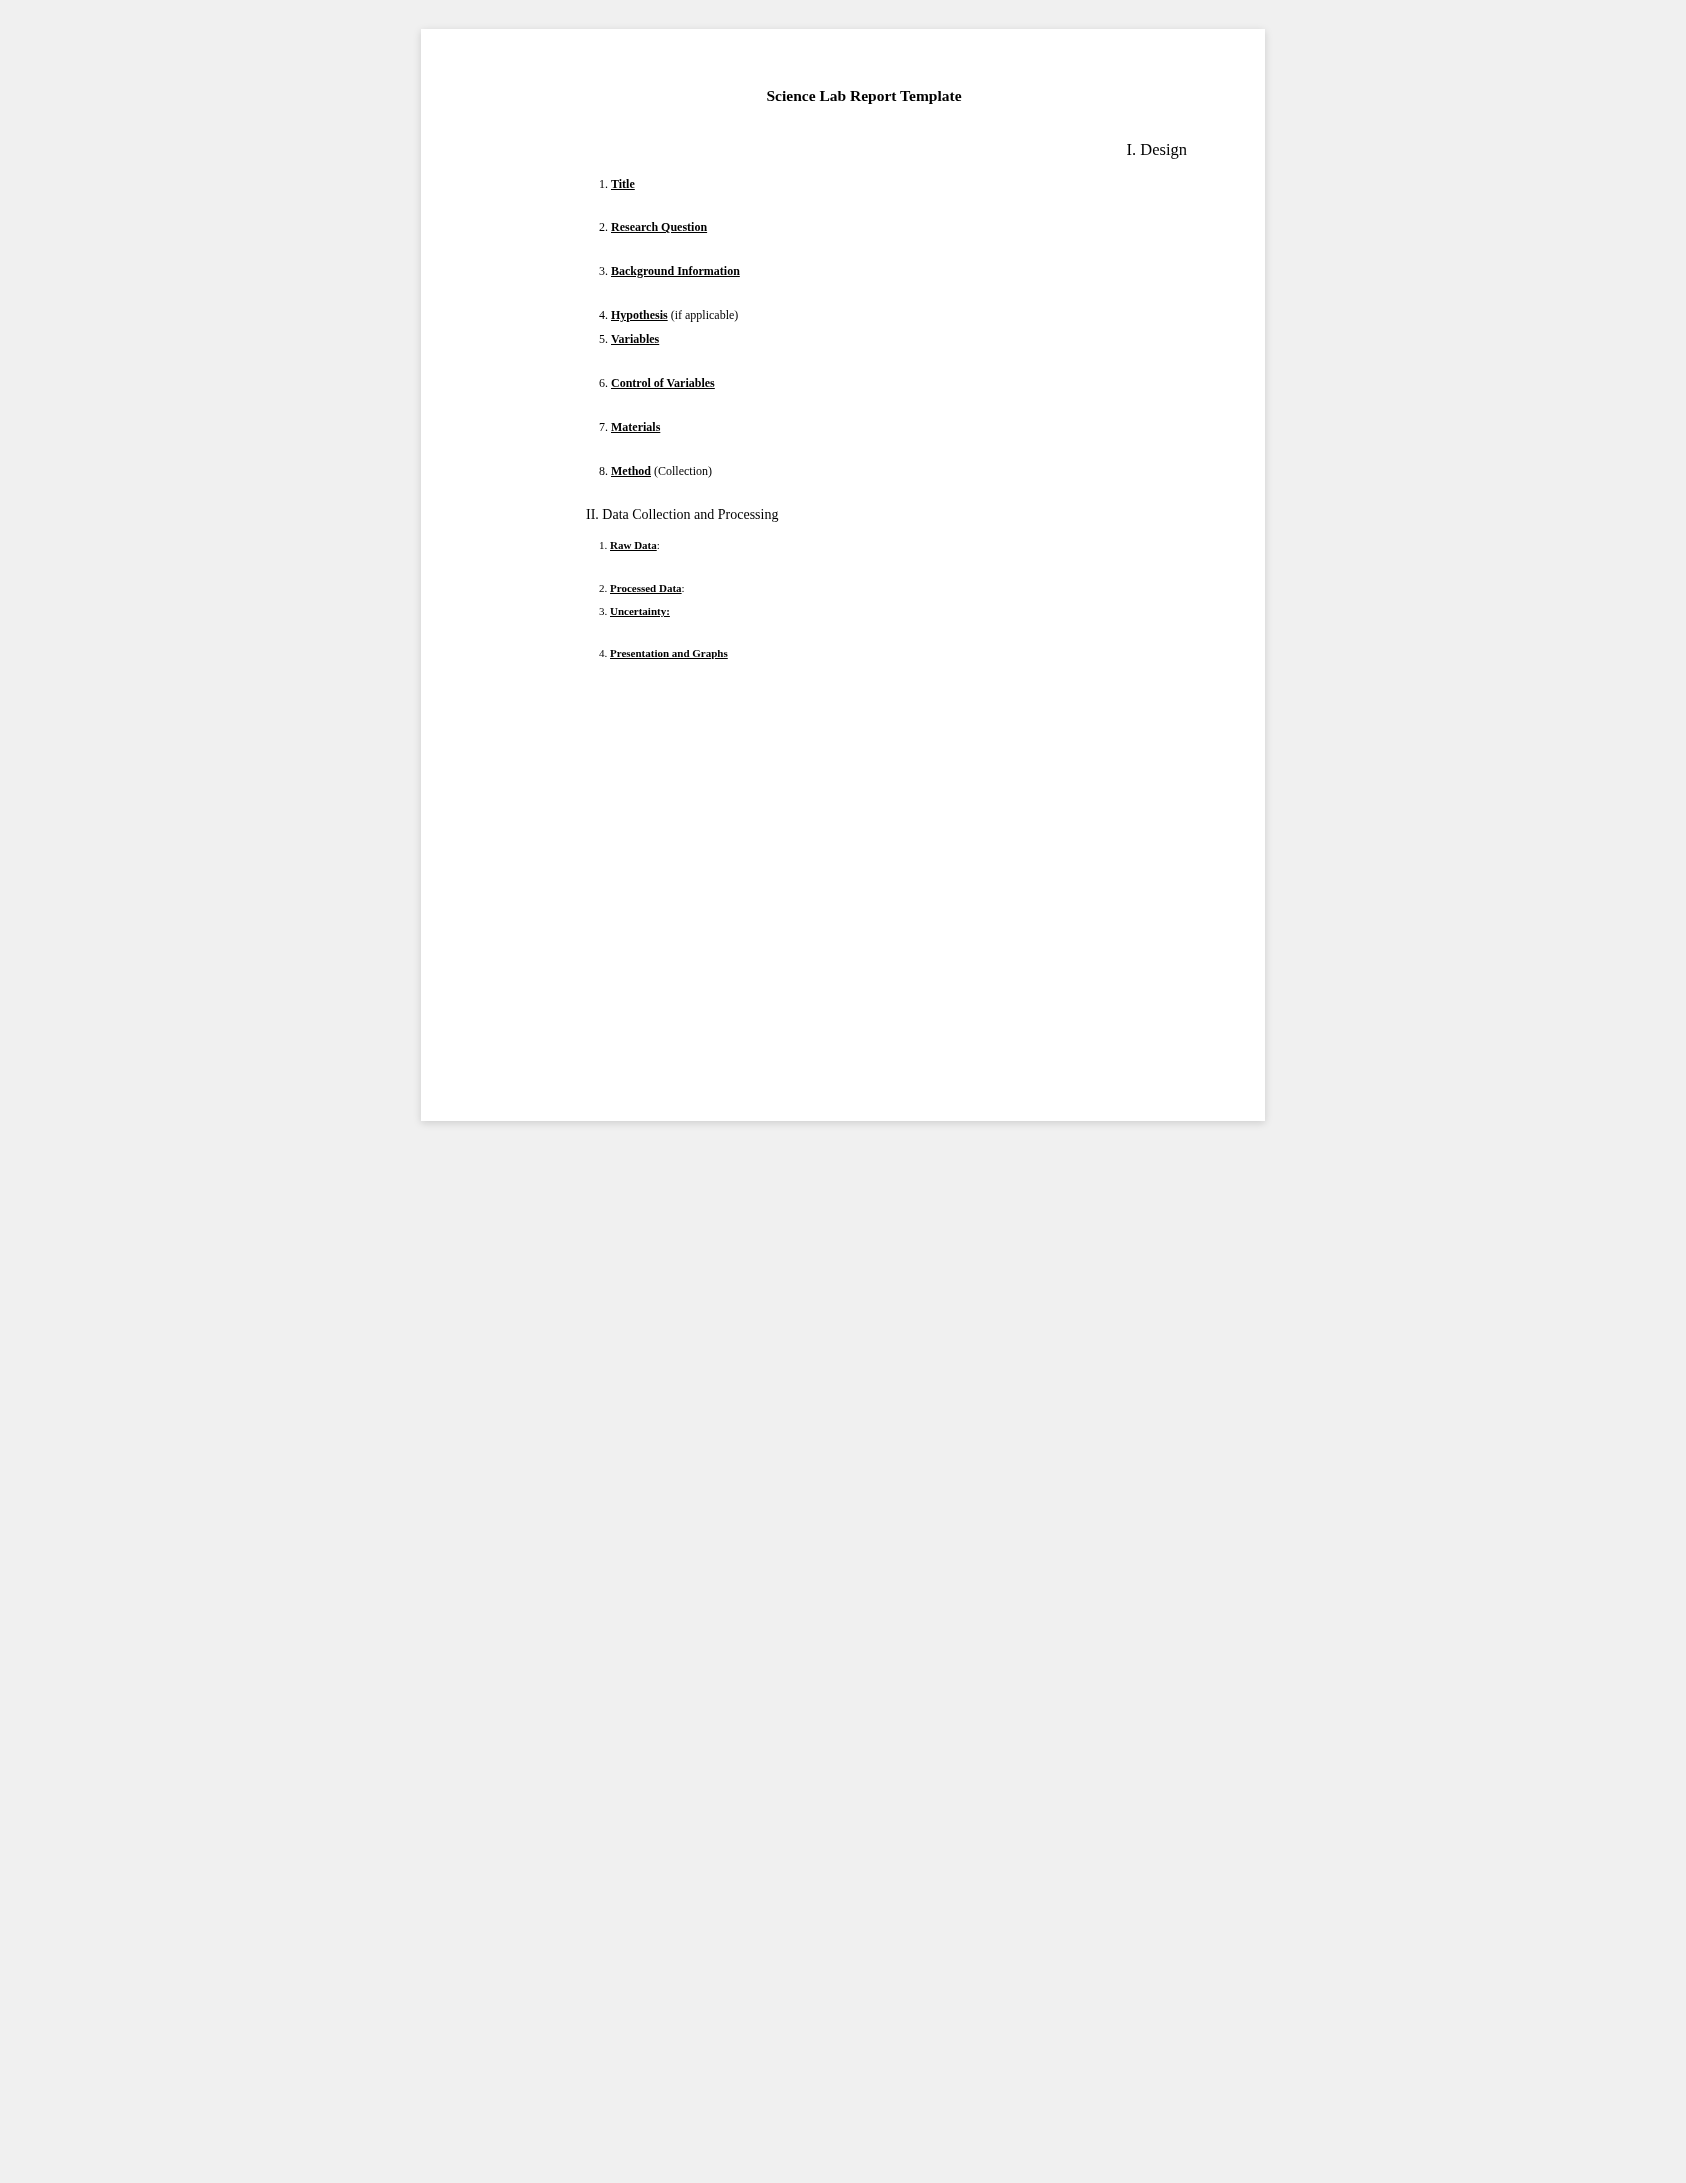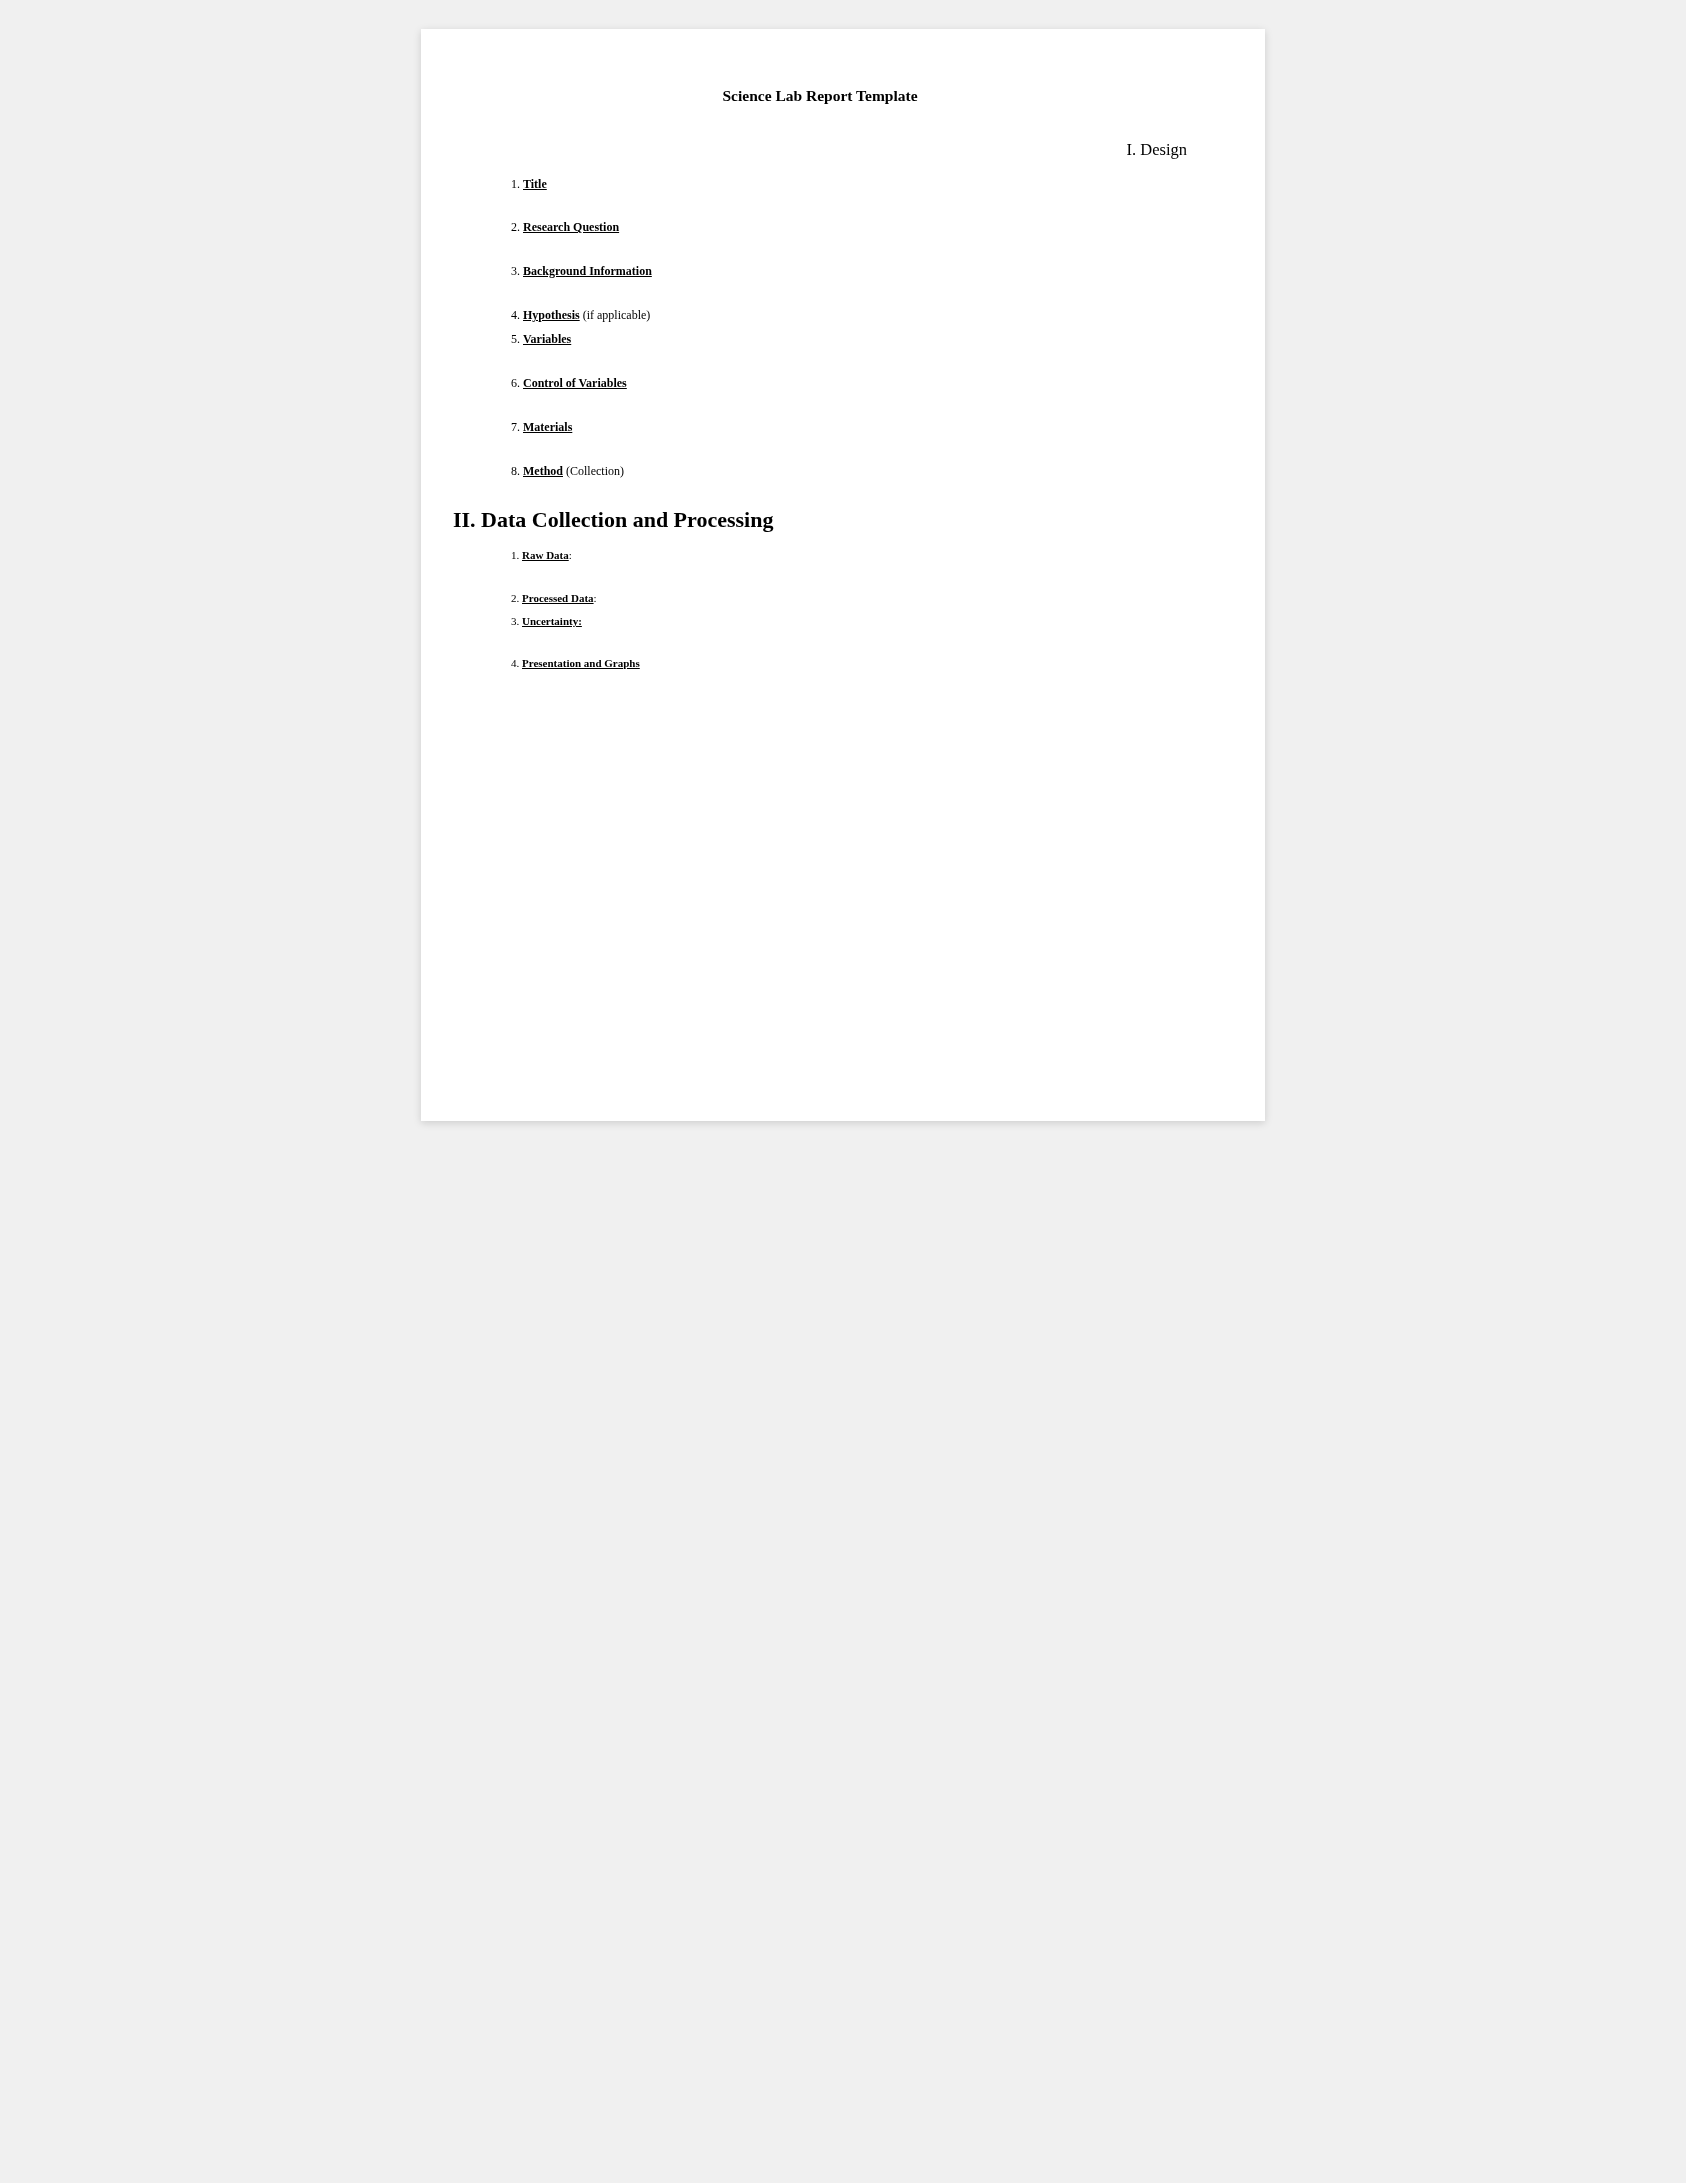--- a/index.html
+++ b/index.html
@@ -14,21 +14,21 @@
       justify-content: center;
       align-items: flex-start;
       min-height: 100vh;
       font-family: "Times New Roman", Times, serif;
     }
 
     .page {
       background: #ffffff;
       width: 844px;
       min-height: 1092px;
-      padding: 58px 78px 78px 32px;
+      padding: 58px 78px 78px 120px;
       box-shadow: 0 1.9px 7.8px rgba(0,0,0,0.15);
       margin: 29px auto;
     }
 
     .page-title {
       text-align: center;
       font-size: 15.5px;
       font-weight: bold;
       margin-bottom: 35px;
       font-family: "Times New Roman", Times, serif;
@@ -64,24 +64,25 @@
 
     .item-tight {
       margin-bottom: 7.8px;
     }
 
     .section-ii {
       margin-top: 19.4px;
     }
 
     .section-ii-heading {
-      font-size: 22px;
-      font-weight: bold;
+      font-size: 14px;
+      font-weight: normal;
       margin-bottom: 15.5px;
       font-family: "Times New Roman", Times, serif;
+      margin-left: 45px;
     }
 
     .items-container-ii {
       margin-left: 58px;
     }
 
     .item-ii {
       font-size: 11px;
       margin-bottom: 27px;
       font-family: "Times New Roman", Times, serif;

